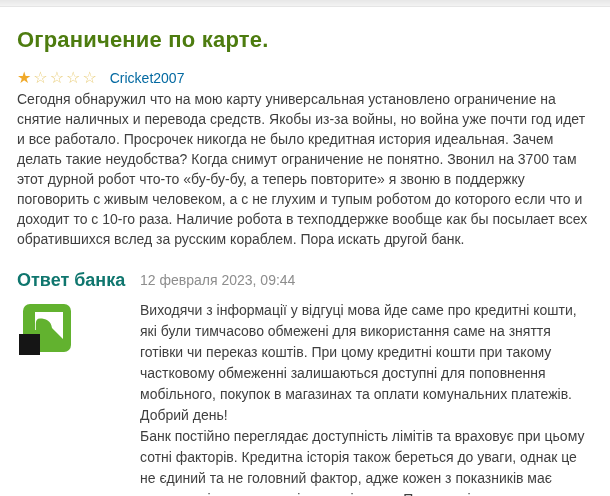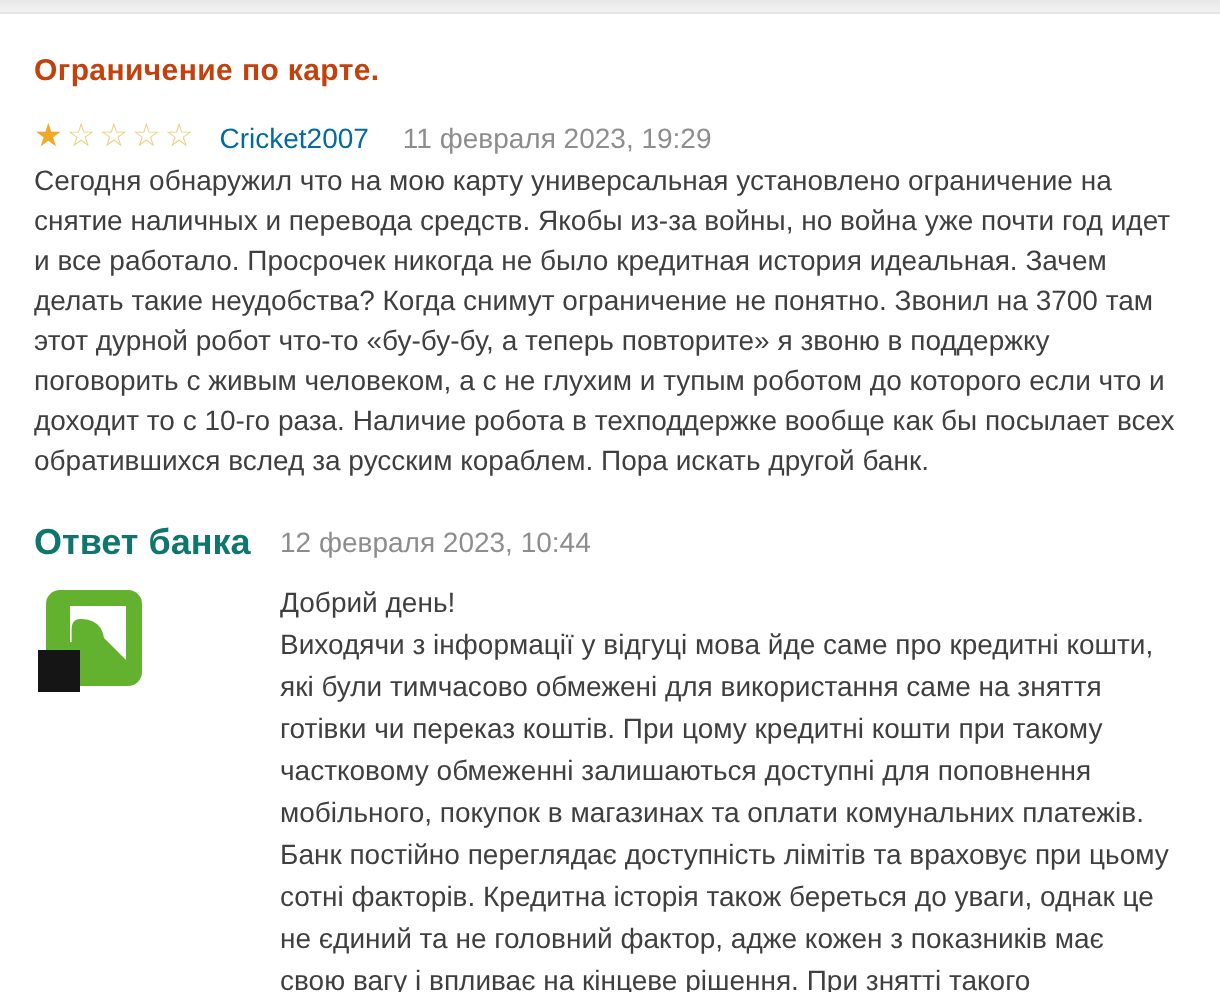--- a/index.html
+++ b/index.html
@@ -12,23 +12,23 @@
   }
   .top-strip {
     height: 6px;
     background: linear-gradient(#e7e7e7, #f3f3f3);
     border-bottom: 1px solid #e5e5e5;
   }
   .content { padding: 12px 17px 0 17px; }
 
   .review-title {
     margin: 8px 0 0 0;
-    font-size: 15px;
+    font-size: 22px;
     font-weight: bold;
-    color: #c2410c;
+    color: #4d7c0f;
     letter-spacing: 0.2px;
   }
 
   .meta-row {
     margin-top: 17px;
     display: flex;
     align-items: center;
     font-size: 14px;
   }
   .stars { display: flex; align-items: center; }
@@ -78,38 +78,37 @@
 
   <div class="meta-row">
     <div class="stars">
         <span class="star-filled">★</span>
         <span class="star-empty">☆</span>
         <span class="star-empty">☆</span>
         <span class="star-empty">☆</span>
         <span class="star-empty">☆</span>
       </div>
     <div class="username">Cricket2007</div>
-    <div class="review-date">11 февраля 2023, 19:29</div>
   </div>
 
   <div class="review-text">Сегодня обнаружил что на мою карту универсальная установлено ограничение на снятие наличных и перевода средств. Якобы из-за войны, но война уже почти год идет и все работало. Просрочек никогда не было кредитная история идеальная. Зачем делать такие неудобства? Когда снимут ограничение не понятно. Звонил на 3700 там этот дурной робот что-то «бу-бу-бу, а теперь повторите» я звоню в поддержку поговорить с живым человеком, а с не глухим и тупым роботом до которого если что и доходит то с 10-го раза. Наличие робота в техподдержке вообще как бы посылает всех обратившихся вслед за русским кораблем. Пора искать другой банк.</div>
 
   <div class="reply">
     <div class="reply-left">
       <div class="reply-label">Ответ банка</div>
       <svg class="bank-logo" width="80" height="53" viewBox="0 0 80 53" xmlns="http://www.w3.org/2000/svg">
         <rect x="6" y="0" width="48" height="48" rx="7" fill="#62b22f"></rect>
         <path transform="translate(6,0)" d="M12 8 H40 V35 L29 24 C28 16.5 22.5 14.5 17 14.5 C14 14.5 12.8 16.5 12.8 20 V26 H12 Z" fill="#ffffff"></path>
         <rect x="2" y="30" width="21" height="21" fill="#151515"></rect>
       </svg>
     </div>
     <div class="reply-right">
-      <div class="reply-date">12 февраля 2023, 10:44</div>
+      <div class="reply-date">12 февраля 2023, 09:44</div>
       <div class="reply-body">
+        <p>Виходячи з інформації у відгуці мова йде саме про кредитні кошти, які були тимчасово обмежені для використання саме на зняття готівки чи переказ коштів. При цому кредитні кошти при такому частковому обмеженні залишаються доступні для поповнення мобільного, покупок в магазинах та оплати комунальних платежів.</p>
         <p>Добрий день!</p>
-        <p>Виходячи з інформації у відгуці мова йде саме про кредитні кошти, які були тимчасово обмежені для використання саме на зняття готівки чи переказ коштів. При цому кредитні кошти при такому частковому обмеженні залишаються доступні для поповнення мобільного, покупок в магазинах та оплати комунальних платежів.</p>
         <p>Банк постійно переглядає доступність лімітів та враховує при цьому сотні факторів. Кредитна історія також береться до уваги, однак це не єдиний та не головний фактор, адже кожен з показників має свою вагу і впливає на кінцеве рішення. При знятті такого обмеження банк відправляє повідомлення.</p>
       </div>
 
     </div>
   </div>
 
 </div>
 
 </body></html>

